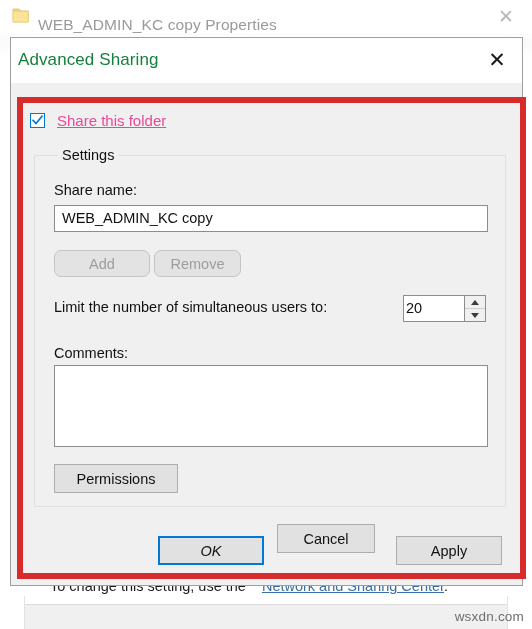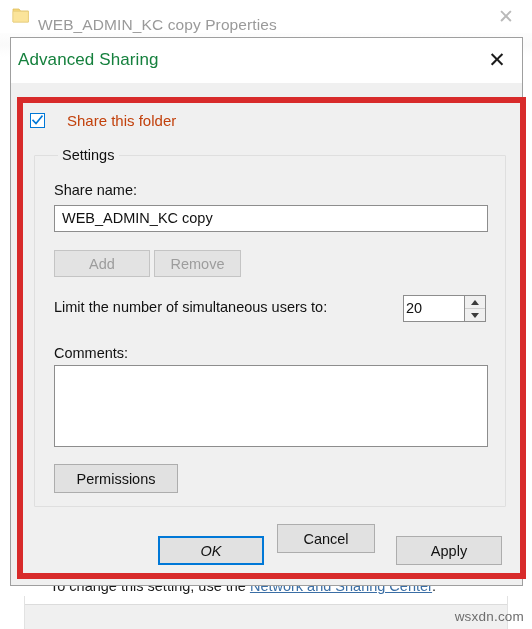--- a/index.html
+++ b/index.html
@@ -84,20 +84,21 @@
   .props-hint {
     position: absolute;
     left: 50px; top: 578px;
     font-size: 14.5px;
     color: #1b1b1b;
     white-space: nowrap;
   }
   .props-hint a {
     color: #3a6ea5;
     text-decoration: underline;
+    margin-left: 12px;
   }
 
   .props-left-rail {
     position: absolute;
     left: 24px; top: 596px;
     width: 1px; height: 33px;
     background: #e2e2e2;
   }
   .props-right-rail {
     position: absolute;
@@ -180,24 +181,25 @@
     width: 15px; height: 15px;
     border: 1px solid #0078d7;
     background: #ffffff;
     box-sizing: border-box;
     position: relative;
     flex: none;
   }
   .checkbox svg { position: absolute; left: 1px; top: 1px; }
 
   .share-folder-label {
-    margin-left: 22px;
+    margin-left: 12px;
     font-size: 15px;
-    color: #c2410c;
+    color: #ec4899;
     white-space: nowrap;
+    text-decoration: underline;
   }
 
   .groupbox {
     position: absolute;
     left: 34px; top: 155px;
     width: 470px; height: 350px;
     border: 1px solid #dfdfdf;
     border-radius: 1px;
     z-index: 15;
   }
@@ -260,20 +262,21 @@
     align-items: center;
     justify-content: center;
     z-index: 20;
     font-family: "Liberation Sans", sans-serif;
   }
 
   .btn.disabled {
     color: #9d9d9d;
     background: #e3e3e3;
     border-color: #c4c4c4;
+    border-radius: 7px;
   }
 
   .btn-add    { left: 54px;  top: 250px; width: 96px; height: 27px; }
   .btn-remove { left: 154px; top: 250px; width: 87px; height: 27px; }
 
   .btn-permissions { left: 54px;  top: 464px; width: 124px; height: 29px; }
   .btn-caching     { left: 185px; top: 464px; width: 120px; height: 29px; }
 
   
   .spinner {

